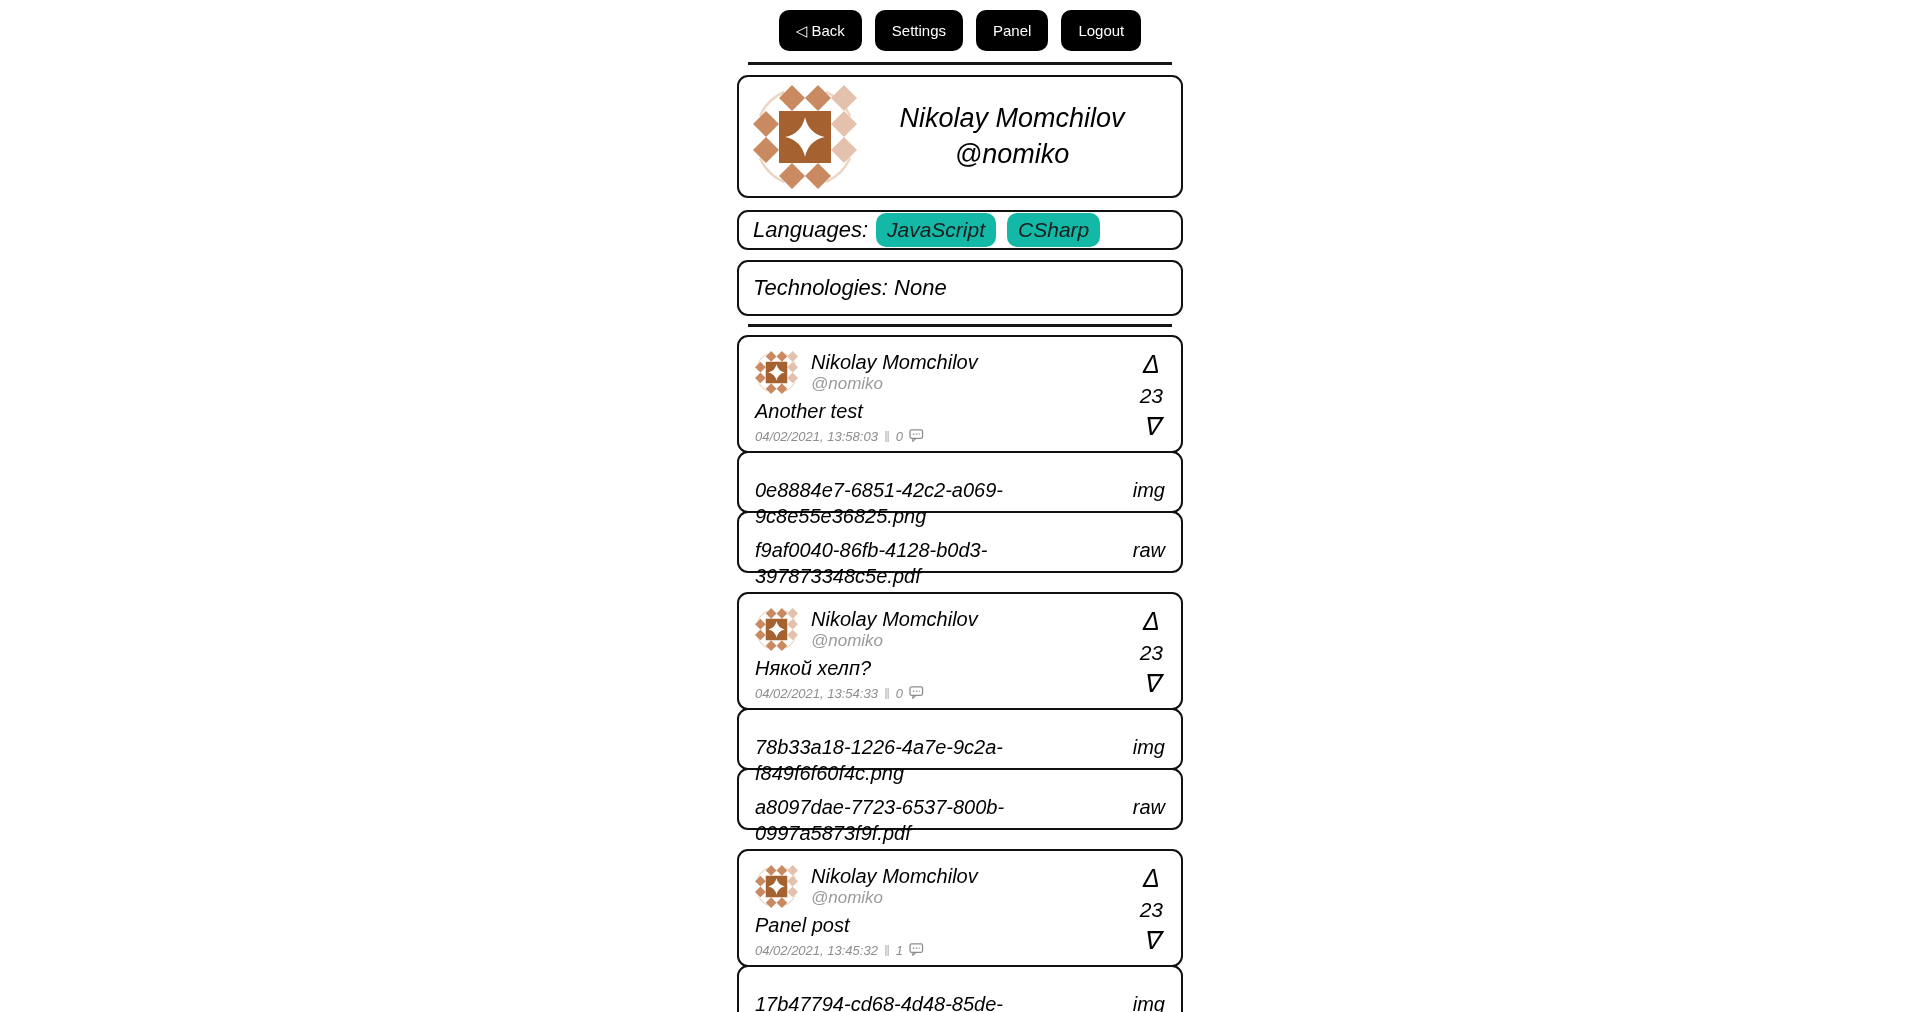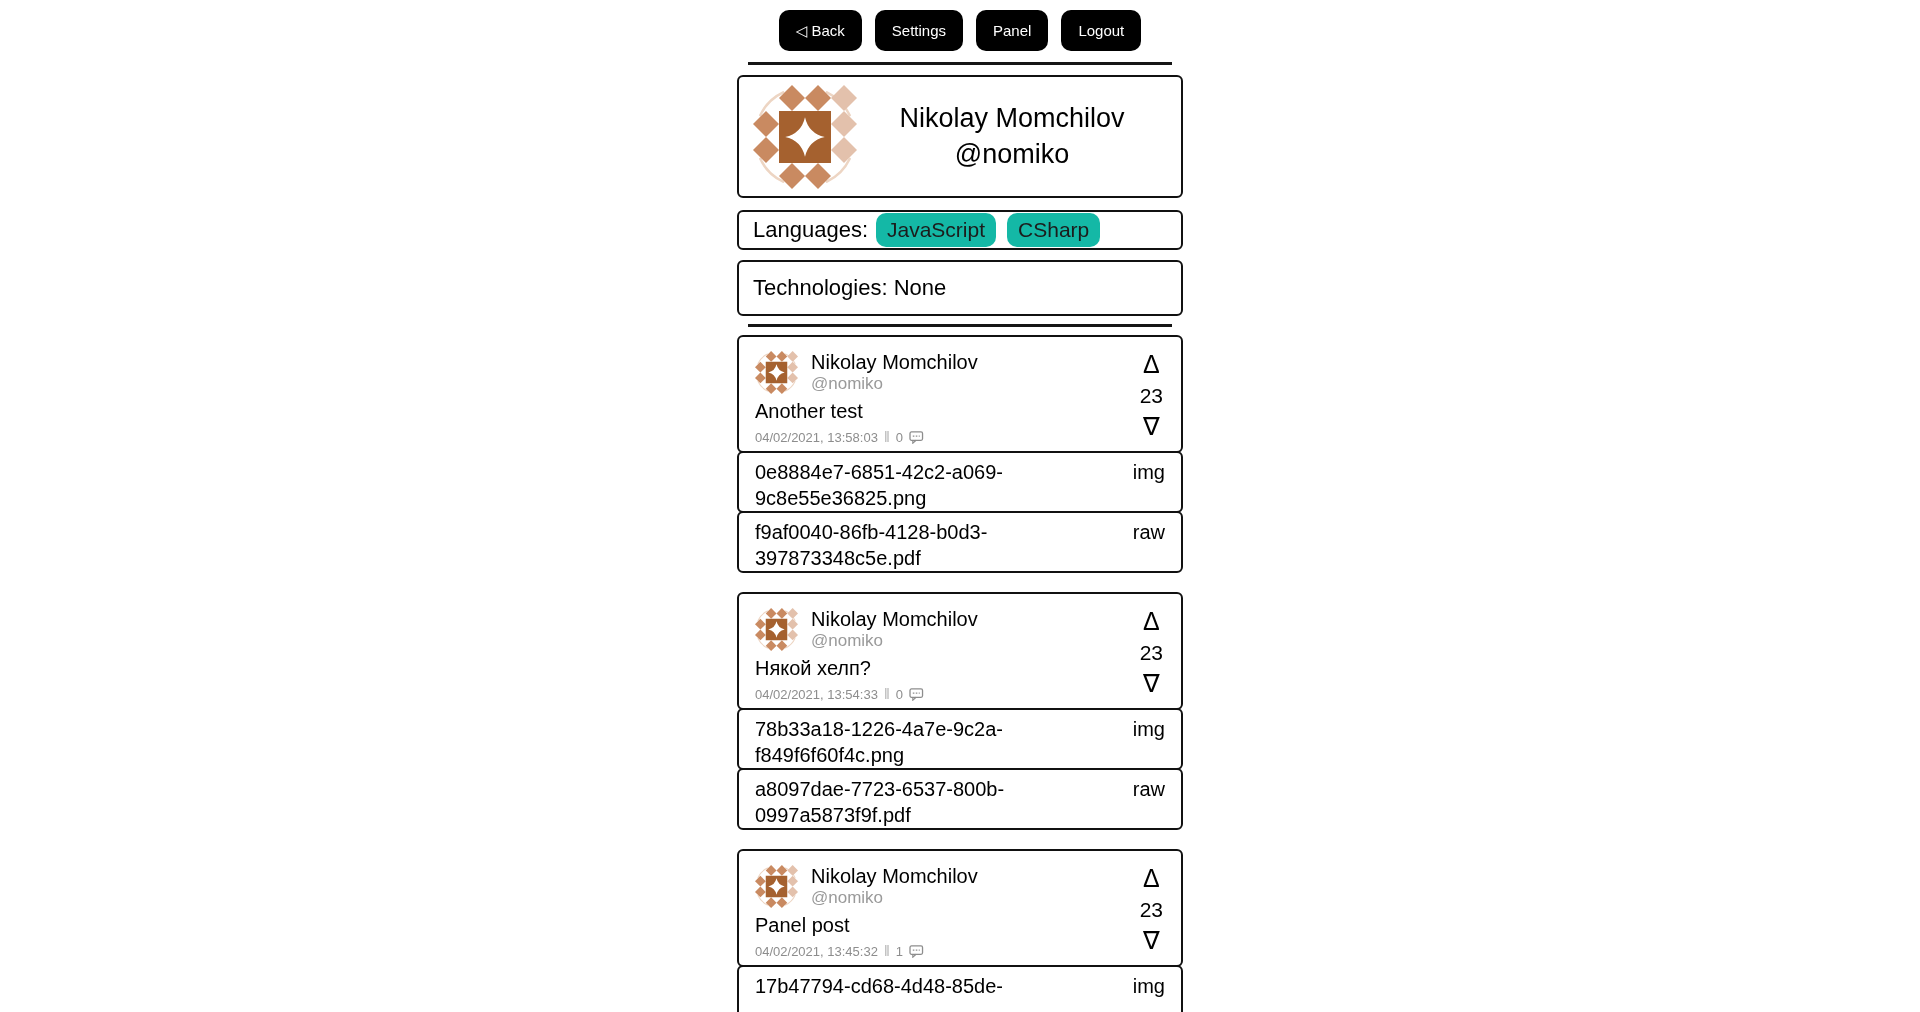--- a/index.html
+++ b/index.html
@@ -10,21 +10,21 @@
   
   .nav { display:flex; justify-content:center; gap:13px; padding-top:10px; }
   .nav-btn { background:#000; color:#fff; border:none; border-radius:10px;
              font-family:inherit; font-size:15px; padding:7px 17px; height:41px;
              cursor:pointer; white-space:nowrap; }
 
   .rule { border:none; border-top:3px solid #161616; width:424px; margin:11px auto 0; }
   .rule-posts { margin-top:8px; }
 
   
-  .card { border:2.5px solid #111; border-radius:6px; background:#fff; }
+  .card { border:2.5px solid #111; border-radius:11px; background:#fff;font-style:italic; }
 
   
   .profile-card { margin-top:10px; height:123px; display:flex; align-items:center;
                   padding:0 14px; }
   .avatar { display:inline-block; line-height:0; }
   .avatar-lg { width:104px; height:104px; }
   .avatar-lg svg, .avatar-sm svg { width:100%; height:100%; }
   .profile-names { flex:1; text-align:center; font-size:27px; line-height:1.3; }
 
   
@@ -38,30 +38,30 @@
   
   .posts { margin-top:8px; }
   .post-group { margin-bottom:19px; }
   .post-card { position:relative; height:118px; padding:13px 16px 8px; z-index:2; }
   .post-header { display:flex; align-items:center; gap:13px; }
   .avatar-sm { width:43px; height:43px; }
   .post-author-name { font-size:20px; line-height:1.2; }
   .post-author-handle { font-size:17px; color:#9a9a9a; line-height:1.2; }
   .post-title { font-size:20px; margin-top:6px; }
   .post-meta { margin-top:6px; font-size:13px; color:#8d8d8d; display:flex;
-               align-items:center; gap:6px; }
+               align-items:flex-start; gap:6px; }
   .meta-sep { color:#b3b3b3; font-size:14px; }
   .comment-icon svg { width:15px; height:13px; display:block; }
   .vote-col { position:absolute; right:18px; top:15px; bottom:12px; display:flex;
               flex-direction:column; align-items:center; justify-content:space-between; }
   .vote-arrow { font-size:25px; line-height:1; cursor:pointer; }
   .vote-count { font-size:21px; }
 
   
-  .attachment-row { margin-top:-2px; height:62px; padding:6px 16px; display:flex;
+  .attachment-row { margin-top:-2px; height:62px; padding:24px 16px; display:flex;
                     justify-content:space-between; align-items:flex-start;
                     font-size:20px; line-height:1.3; cursor:pointer; }
   .attachment-name { width:308px; word-wrap:break-word; }
 </style>
 </head>
 <body>
 
 <div class="column">
 
   <nav class="nav">

